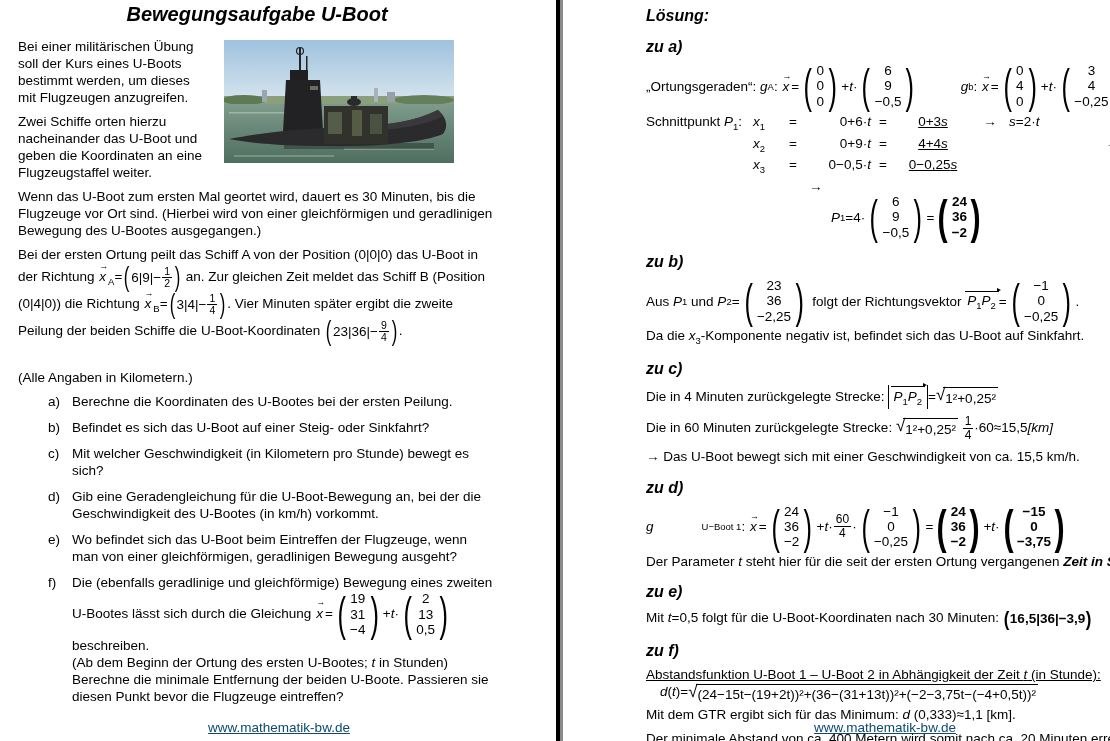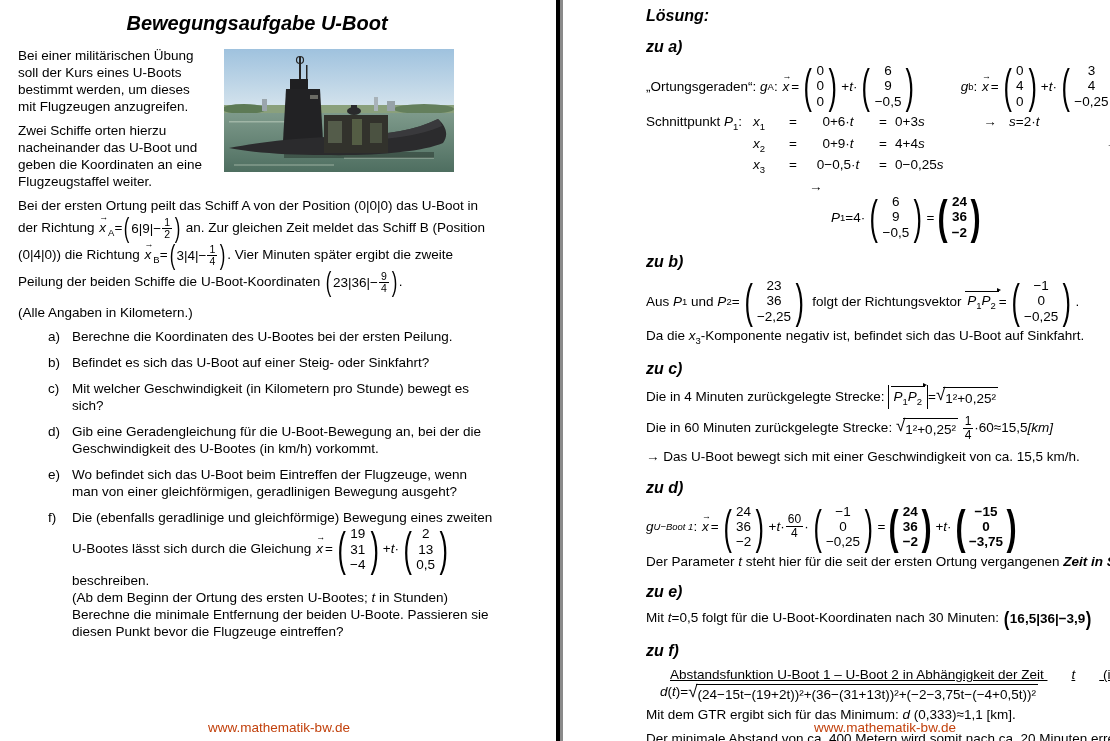--- a/index.html
+++ b/index.html
@@ -1,37 +1,37 @@
 <!DOCTYPE html>
 <html><head>
 <meta charset="utf-8">
 <style>
   html,body{margin:0;padding:0;background:#fff;}
   body{width:1110px;height:741px;position:relative;overflow:hidden;
        font-family:"Liberation Sans","DejaVu Sans",sans-serif;font-size:13.5px;color:#000;}
   .col{position:absolute;top:0;height:741px;box-sizing:border-box;}
-  .col-left{left:0;width:512px;padding:10px 16px 0 18px;}
+  .col-left{left:0;width:512px;padding:1px 16px 0 18px;}
   .col-right{left:592px;width:606px;padding:5px 14px 0 54px;}
   .div-black{position:absolute;left:556px;top:0;width:4px;height:741px;background:#000;}
   .div-gray{position:absolute;left:560px;top:0;width:3px;height:741px;background:#8a8a8a;}
 
   .title{font-size:20px;font-weight:bold;font-style:italic;text-align:center;margin:2px 0 12px 0;}
   p{margin:0 0 7px 0;line-height:1.26;}
   .photo{float:right;width:230px;height:123px;margin:2px 42px 8px 14px;}
-  .p4{line-height:1.35;margin-bottom:8px;}
+  .p4{line-height:1.35;margin-bottom:24px;}
   .units{}
 
   .task{display:flex;padding-left:30px;margin-bottom:9px;line-height:1.26;}
   .task .lbl{flex:none;width:24px;}
   .task .body{flex:1;}
 
   
   i{font-style:italic;}
   sub{font-size:9.5px;}
-  .it sub, sub.it{font-style:italic;}
+  .it sub, sub.it{padding-left:48px;}
   .cvec{display:inline-flex;align-items:center;vertical-align:middle;margin:0 1px;}
   .cvec .pr{font-size:46px;line-height:46px;font-weight:400;display:inline-block;transform:scaleX(.55);}
   .cvec .cols{display:inline-flex;flex-direction:column;line-height:1.13;padding:0 1px;}
   .cvec .cols span{display:block;text-align:center;}
   .cvec.bold{font-weight:bold;}
   .cvec.bold .pr{font-weight:bold;transform:scaleX(.66);}
   .ivec{display:inline-flex;align-items:center;vertical-align:middle;}
   .ivec .ipr{font-size:27px;line-height:27px;display:inline-block;transform:scaleX(.62);font-weight:400;}
   .frac{display:inline-flex;flex-direction:column;align-items:center;vertical-align:middle;font-size:10.5px;line-height:1.1;margin:0 1px;}
   .frac .fn{border-bottom:1px solid #000;padding:0 2px;}
@@ -51,33 +51,33 @@
 
   
   .sol-title{font-size:16px;font-weight:bold;font-style:italic;margin:2px 0 4px 0;}
   .sec{font-size:16px;font-weight:bold;font-style:italic;margin:13px 0 7px 0;}
   .eq{display:flex;align-items:center;white-space:pre;}
   .eq .gap{width:42px;}
   .srow{display:flex;align-items:baseline;line-height:17px;white-space:pre;}
   .slabel{flex:none;width:107px;}
   .t-var{flex:none;width:28px;}
   .t-eq{flex:none;width:24px;text-align:center;}
-  .t-e1{flex:none;width:66px;text-align:center;}
-  .t-e2{flex:none;width:76px;}
+  .t-e1{flex:none;width:66px;text-align:right;}
+  .t-e2{flex:none;width:76px;text-align:center;text-decoration:underline;}
   .t-arr{flex:none;width:38px;text-align:center;}
   .t-far{margin-left:auto;margin-right:38px;}
   .arrow-line{margin:2px 0 0 163px;line-height:14px;}
   .p1line{margin-left:185px;}
   .brow{display:flex;align-items:center;white-space:pre;}
   .crow{margin:0 0 6px 0;line-height:1.3;}
   .note{line-height:1.28;margin-top:3px;}
-  .ul{text-decoration:underline;margin-left:24px;}
+  .ul{text-decoration:underline;}
   .frow{margin:2px 0 4px 14px;display:flex;align-items:flex-start;white-space:pre;}
 
-  .wlink{color:#c2410c;cursor:pointer;text-align:right;}
+  .wlink{color:#0c4a6e;text-decoration:underline;cursor:pointer;text-align:right;}
   .foot{position:absolute;bottom:6px;left:0;width:100%;text-align:center;}
   .fl{left:18px;width:522px;}
   .fr{left:54px;width:478px;}
 </style>
 </head>
 <body>
 
 <div class="col col-left">
   <div class="title">Bewegungsaufgabe U-Boot</div>
 
@@ -115,20 +115,21 @@
       <path d="M125,87 C162,86 192,81 214,70 C216,72 217,74 218,77 C196,87 160,91 126,92 Z" fill="#3d3d40" opacity=".8"></path>
       <rect x="100" y="66" width="64" height="38" fill="#32322c"></rect>
       <rect x="104" y="72" width="14" height="22" fill="#5c6652" opacity=".8"></rect>
       <rect x="128" y="70" width="10" height="26" fill="#6b7a55" opacity=".6"></rect>
       <rect x="146" y="74" width="12" height="20" fill="#55604a" opacity=".7"></rect>
       <ellipse cx="130" cy="62" rx="7" ry="4" fill="#2a2a2c"></ellipse>
       <rect x="127" y="56" width="6" height="6" fill="#2a2a2c"></rect>
     </svg>
     <p>Bei einer militärischen Übung soll der Kurs eines U-Boots bestimmt werden, um dieses mit Flugzeugen anzugreifen.</p>
     <p>Zwei Schiffe orten hierzu nacheinander das U-Boot und geben die Koordinaten an eine Flugzeugstaffel weiter.</p>
+    <p>Wenn das U-Boot zum ersten Mal geortet wird, dauert es 30 Minuten, bis die Flugzeuge vor Ort sind. (Hierbei wird von einer gleichförmigen und geradlinigen Bewegung des U-Bootes ausgegangen.)</p>
   </div>
 
   <p class="p4"><span>Bei der ersten Ortung peilt das Schiff A von der Position (0|0|0) das U-Boot in der Richtung </span><span class="vsym"><span class="va">→</span><i>x</i></span><sub>A</sub><span>=</span><span class="ivec">
         <span class="ipr">(</span>
         <span>6|9|−</span>
         <span class="frac">
           <span class="fn">1</span>
           <span class="fd">2</span>
         </span>
         <span class="ipr">)</span>

